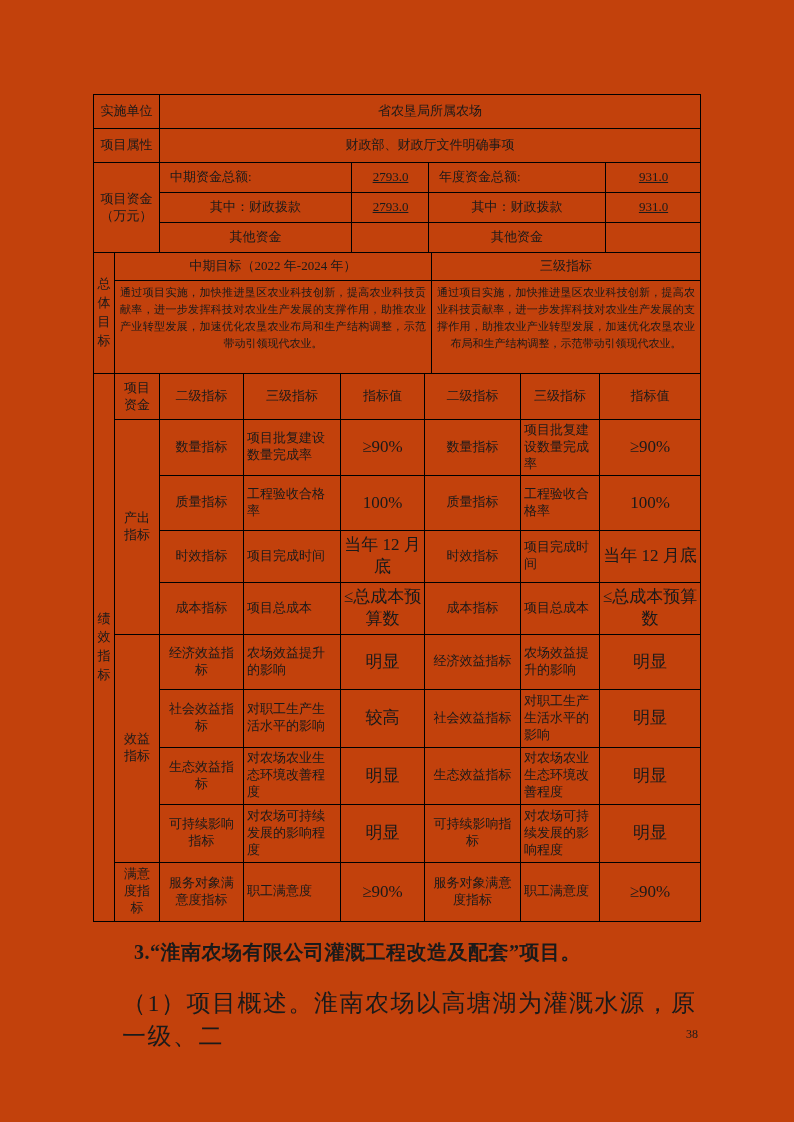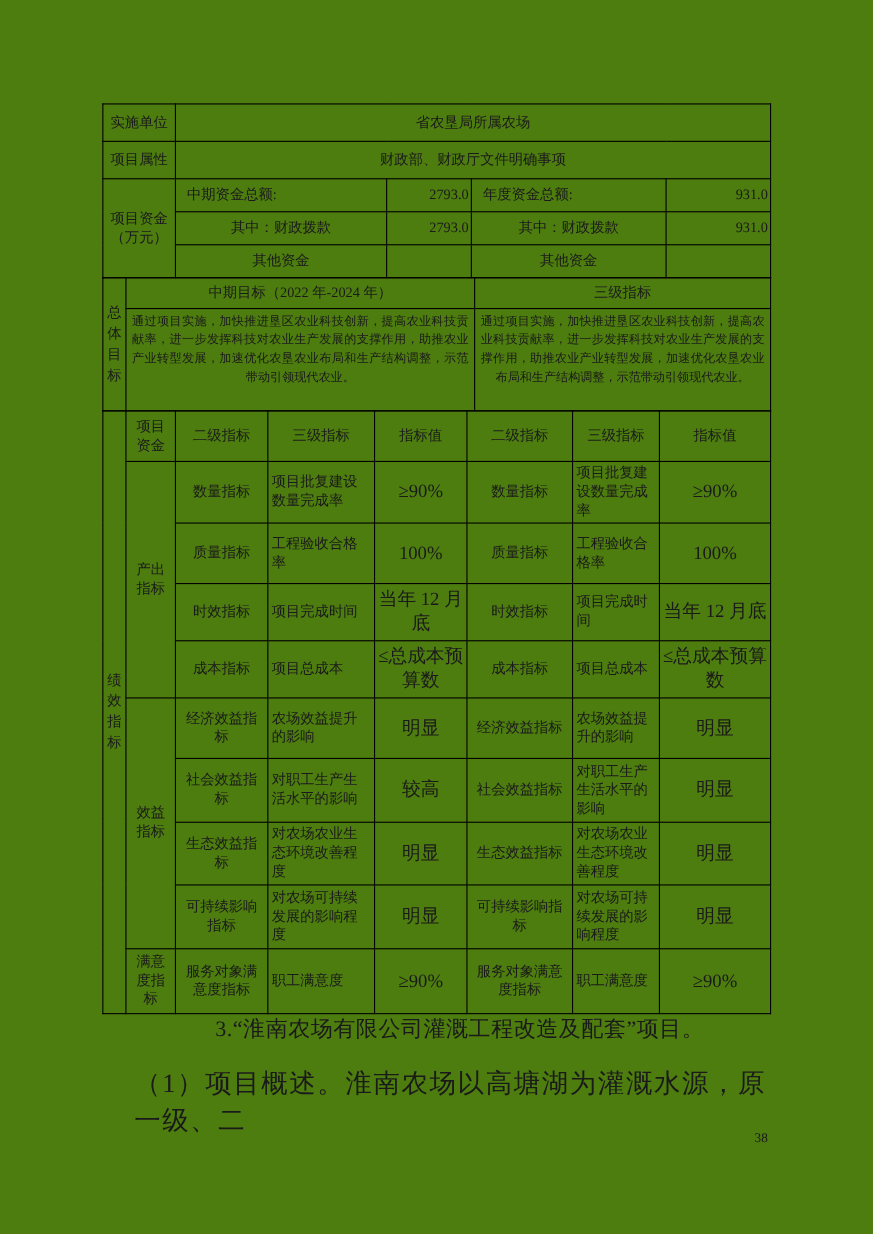--- a/index.html
+++ b/index.html
@@ -6,21 +6,21 @@
   html, body { background: #ffffff; }
   body {
     width: 794px; height: 1122px;
     font-family: "Liberation Serif", "DejaVu Serif", serif;
     color: #1a1a1a;
     position: relative;
     overflow: hidden;
   }
   .page {
     position: absolute; inset: 0;
-    background: #4d7c0f;
+    background: #c2410c;
   }
   .doc {
     position: absolute;
     left: 93px; top: 94px;
     width: 609px;
   }
   table {
     border-collapse: collapse;
     table-layout: fixed;
     width: 607px;
@@ -30,21 +30,21 @@
     border: 1px solid #000;
     font-size: 13px;
     line-height: 1.3;
     text-align: center;
     vertical-align: middle;
     padding: 2px 3px;
     overflow: hidden;
     word-break: break-all;
   }
   td.left { text-align: left; }
-  td.right { text-align: right; padding-right: 2px; }
+  td.right { text-align: center; padding-right: 2px; text-decoration: underline; }
   td.pl { padding-left: 10px; }
   td.vlabel {
     padding: 2px 0;
     letter-spacing: 0;
     line-height: 1.45;
   }
   td.just {
     text-align: justify;
     text-align-last: center;
     padding: 3px 5px;
@@ -62,25 +62,25 @@
   .r-p1 td { height: 55px; }
   .r-p2 td { height: 55px; }
   .r-p3 td { height: 52px; }
   .r-p4 td { height: 52px; }
   .r-e1 td { height: 55px; }
   .r-e2 td { height: 58px; }
   .r-e3 td { height: 57px; }
   .r-e4 td { height: 58px; }
   .r-s1 td { height: 59px; }
   .heading {
+    margin-top: 17px;
     padding-left: 41px;
     font-size: 20px;
-    font-weight: normal;
+    font-weight: bold;
     letter-spacing: 0.5px;
-    text-align: center;
   }
   .para {
     margin-top: 21px;
     padding-left: 29px;
     font-size: 24px;
     letter-spacing: 1.5px;
     line-height: 1.4;
   }
   .pagenum {
     position: absolute;

